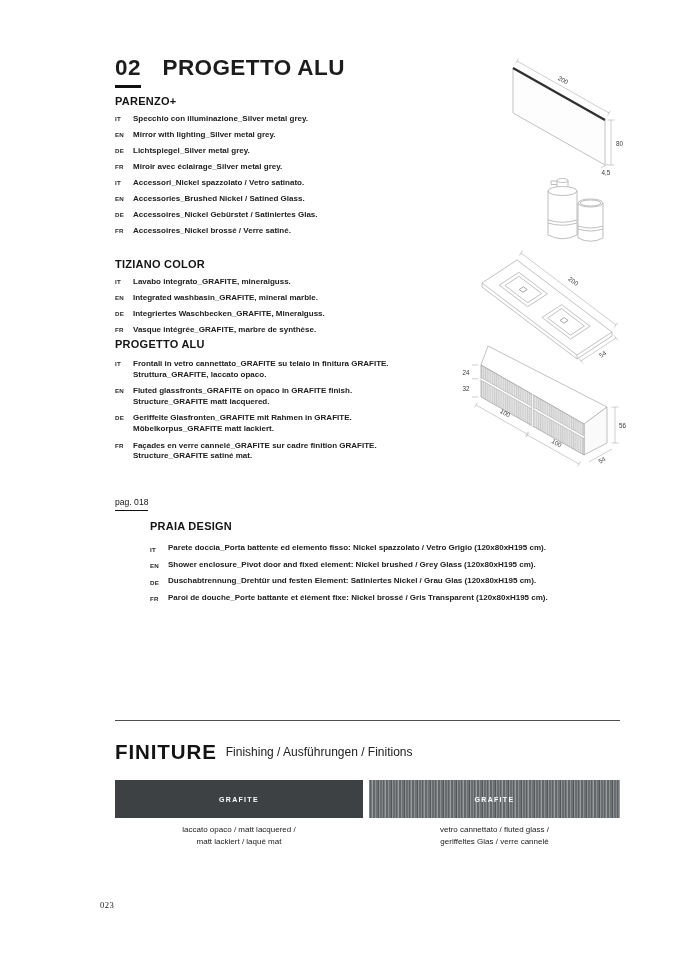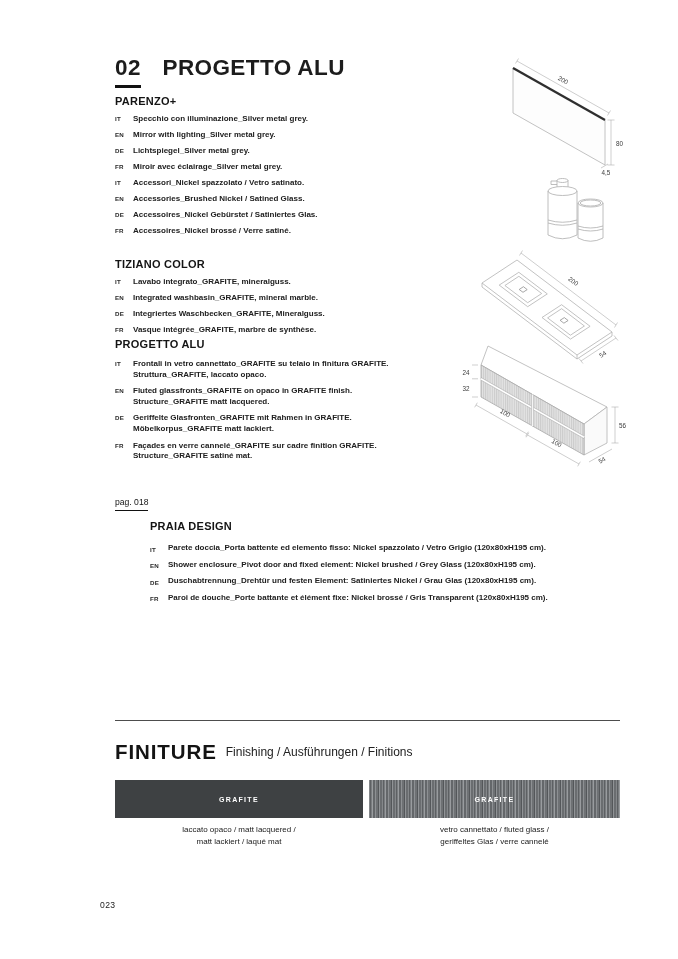--- a/index.html
+++ b/index.html
@@ -35,21 +35,21 @@
   .swatch.solid{left:115px;width:248px;background:#3e4143;}
   .swatch.fluted{left:369px;width:251px;
     background:repeating-linear-gradient(90deg,
       #84878a 0 1px,#5d6063 1px 2px,#797c7f 2px 3px,#999c9f 3px 4px,
       #64676a 4px 6px,#8d9093 6px 7px,#6e7174 7px 9px,#54575a 9px 10px,
       #909396 10px 11px,#6a6d70 11px 13px);}
   .caption{position:absolute;top:824px;font-size:8px;line-height:11.5px;text-align:center;color:#202020;}
   .caption.c-left{left:115px;width:248px;}
   .caption.c-right{left:369px;width:251px;}
   
-  .page-num{position:absolute;left:100px;top:900px;font-size:8.6px;letter-spacing:.4px;color:#1c1c1c;}
+  .page-num{position:absolute;left:100px;top:900px;font-size:8.6px;letter-spacing:.4px;color:#1c1c1c;font-family:Liberation Serif, serif;}
   
   .drawing{position:absolute;}
   .drawing text{font-family:"Liberation Sans",sans-serif;font-size:6.3px;fill:#3b3b3b;}
   .dwg-mirror{left:498px;top:58px;}
   .dwg-acc{left:538px;top:172px;}
   .dwg-basin{left:465px;top:248px;}
   .dwg-cabinet{left:450px;top:336px;}
 </style>
 </head>
 <body>

